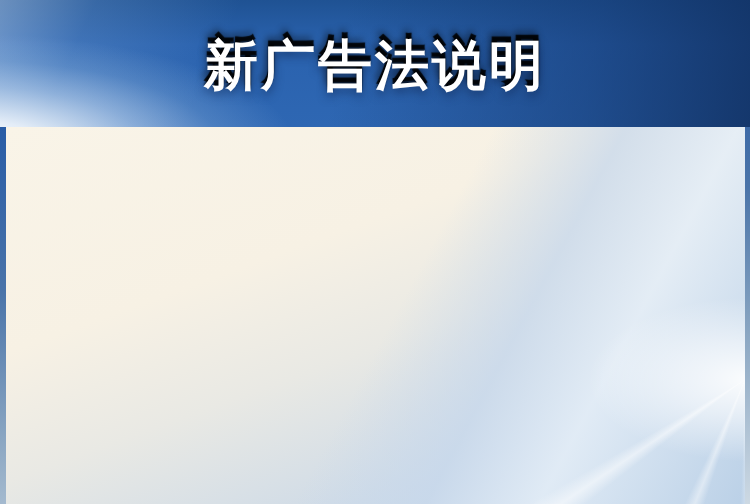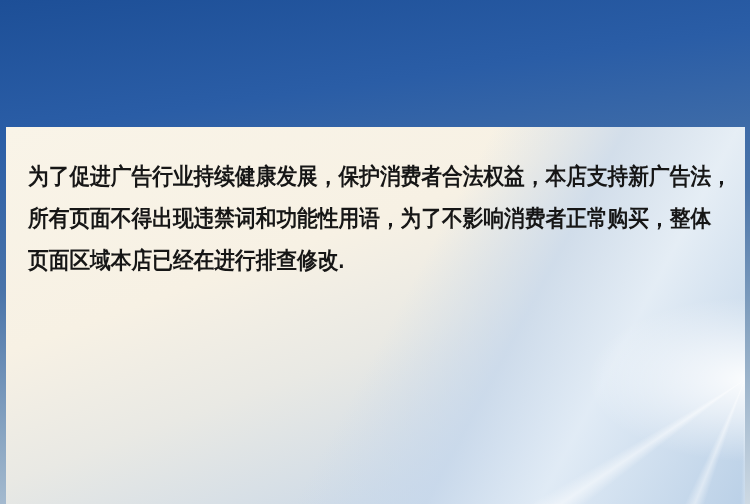--- a/index.html
+++ b/index.html
@@ -86,25 +86,23 @@
     white-space: nowrap;
     transform: scaleX(0.9);
     transform-origin: 0 50%;
   }
 </style>
 </head>
 <body>
 
 <div class="stage">
 
+  <div class="header">
+    <div class="title">新广告法说明</div>
+  </div>
 
   <div class="panel">
 
-    <div class="para para-1">
-      <div class="line">为了促进广告行业持续健康发展，保护消费者合法权益，本店支持新广告法，</div>
-      <div class="line">所有页面不得出现违禁词和功能性用语，为了不影响消费者正常购买，整体</div>
-      <div class="line">页面区域本店已经在进行排查修改.</div>
-    </div>
 
 
   </div>
 
 </div>
 
 </body></html>

